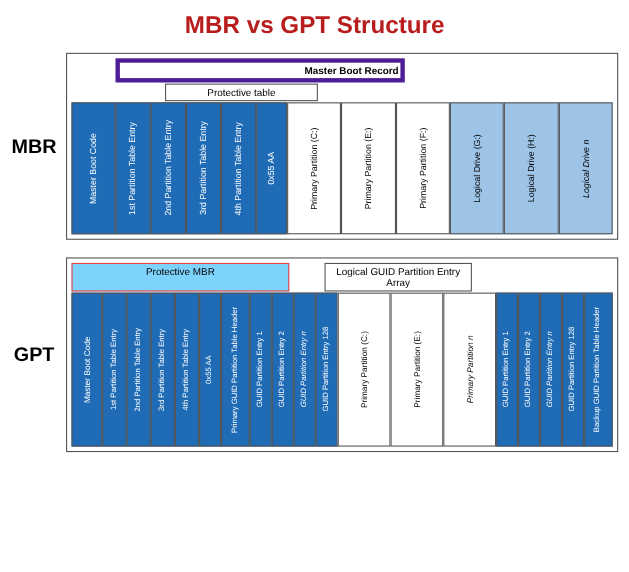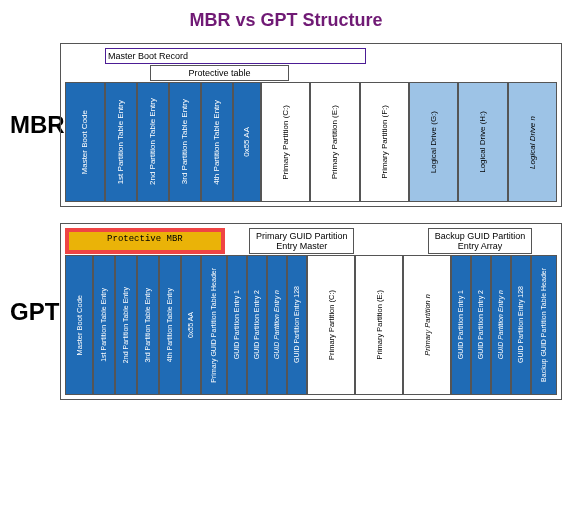--- a/index.html
+++ b/index.html
@@ -5,37 +5,37 @@
     * { box-sizing: border-box; margin: 0; padding: 0; }
     body {
       font-family: Arial, sans-serif;
       background: #fff;
       width: 572px;
       min-height: 520px;
       padding: 10px;
     }
     h1 {
       text-align: center;
-      font-size: 18px;
+      font-size: 22px;
       font-weight: bold;
       margin-bottom: 12px;
-      color: #701a75;
+      color: #b91c1c;
     }
     .diagram-container {
       display: flex;
       flex-direction: column;
       gap: 16px;
     }
     .row-section {
       display: flex;
       align-items: center;
       gap: 8px;
     }
     .row-label {
-      font-size: 24px;
+      font-size: 18px;
       font-weight: bold;
       color: #000;
       width: 42px;
       text-align: center;
       flex-shrink: 0;
     }
     .diagram-box {
       flex: 1;
       border: 1.5px solid #555;
       padding: 4px;
@@ -49,21 +49,21 @@
 
 <div class="diagram-container">
 
   <div class="row-section">
     <div class="row-label">MBR</div>
     <div class="diagram-box">
 
       <div style="display:flex; margin-bottom:1px;">
         <div style="width:40px; border:none;"></div>
         <div style="display:flex; flex:1; gap:0;">
-          <div style="flex: 4; border:1px solid #4c1d95; text-align:left; font-size:9px; padding:2px; background:#fff;">Master Boot Record</div>
+          <div style="flex: 4; border:4px solid #4c1d95; text-align:right; font-size:9px; padding:2px; background:#fff;font-weight:bold;">Master Boot Record</div>
           <div style="flex: 3; border:none;"></div>
         </div>
       </div>
 
       <div style="display:flex; margin-bottom:1px;">
         <div style="width:40px; border:none;"></div>
         <div style="display:flex; flex:1;">
           <div style="flex:1; border:none;"></div>
           <div style="flex:3; border:1px solid #555; text-align:center; font-size:9px; padding:2px; background:#fff;">Protective table</div>
           <div style="flex:6; border:none;"></div>
@@ -115,25 +115,24 @@
 
     </div>
   </div>
 
   <div class="row-section">
     <div class="row-label">GPT</div>
     <div class="diagram-box">
 
       <div style="display:flex; margin-bottom:1px;">
 
-        <div style="flex:6; border:4px solid #ef4444; text-align:center; font-size:9px; padding:2px; background:#eab308;font-family:Liberation Mono, monospace;">Protective MBR</div>
+        <div style="flex:6; border:1px solid #ef4444; text-align:center; font-size:9px; padding:2px; background:#7dd3fc;">Protective MBR</div>
         <div style="flex:1; border:none;"></div>
-        <div style="flex:4; border:1px solid #555; text-align:center; font-size:9px; padding:2px; background:#fff;">Primary GUID Partition Entry Master</div>
+        <div style="flex:4; border:1px solid #555; text-align:center; font-size:9px; padding:2px; background:#fff;">Logical GUID Partition Entry Array</div>
         <div style="flex:3; border:none;"></div>
-        <div style="flex:4; border:1px solid #555; text-align:center; font-size:9px; padding:2px; background:#fff;">Backup GUID Partition Entry Array</div>
         <div style="flex:1; border:none;"></div>
       </div>
 
       <div style="display:flex; height:140px;">
 
         <div style="width:28px; border:1px solid #555; background:#1f6bb5; display:flex; align-items:center; justify-content:center; overflow:hidden;">
           <span style="writing-mode:vertical-rl; transform:rotate(180deg); font-size:7.5px; color:#fff; text-align:center; line-height:1.2;">Master Boot Code</span>
         </div>
         <div style="width:22px; border:1px solid #555; background:#1f6bb5; display:flex; align-items:center; justify-content:center; overflow:hidden;">
           <span style="writing-mode:vertical-rl; transform:rotate(180deg); font-size:7px; color:#fff; text-align:center; line-height:1.2;">1st Partition Table Entry</span>

